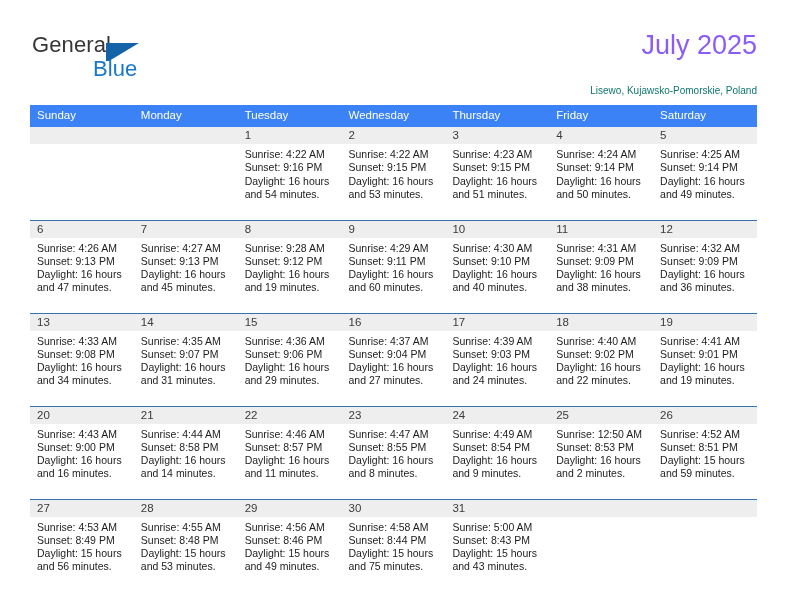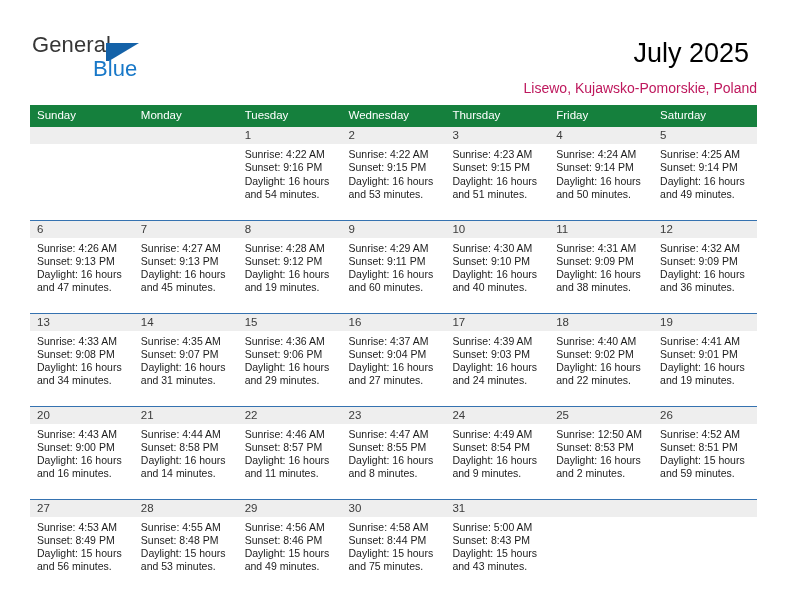--- a/index.html
+++ b/index.html
@@ -72,48 +72,48 @@
   }
 
   .title-block {
     position: absolute;
     right: 0;
     top: 0;
     text-align: right;
   }
   .cal-title {
     font-size: 27px;
-    color: #000000;
+    color: #8b5cf6;
     line-height: 34px;
     white-space: nowrap;
     font-weight: normal;
-    margin: 8px;
+    margin: 0;
   }
   .cal-subtitle {
-    font-size: 14px;
-    color: #be185d;
+    font-size: 10px;
+    color: #0f766e;
     line-height: 20px;
     white-space: nowrap;
-    margin-top: 7px;
+    margin-top: 19px;
   }
 
   
   .calendar {
     position: absolute;
     left: 30px;
     top: 105px;
     width: 727px;
   }
   table.cal-table {
     width: 727px;
     border-collapse: collapse;
     table-layout: fixed;
   }
   table.cal-table th {
-    background: #15803d;
+    background: #3b82f6;
     color: #ffffff;
     font-size: 11.5px;
     font-weight: normal;
     text-align: left;
     padding: 4px 0 5px 7px;
     height: 20px;
     line-height: 13px;
   }
   td.daycell {
     vertical-align: top;
@@ -243,21 +243,21 @@
               <div class="cell-body">
                 <div>Sunrise: 4:27 AM</div>
                 <div>Sunset: 9:13 PM</div>
                 <div>Daylight: 16 hours</div>
                 <div>and 45 minutes.</div>
               </div>
             </td>
             <td class="daycell">
               <div class="daynum-band">8</div>
               <div class="cell-body">
-                <div>Sunrise: 4:28 AM</div>
+                <div>Sunrise: 9:28 AM</div>
                 <div>Sunset: 9:12 PM</div>
                 <div>Daylight: 16 hours</div>
                 <div>and 19 minutes.</div>
               </div>
             </td>
             <td class="daycell">
               <div class="daynum-band">9</div>
               <div class="cell-body">
                 <div>Sunrise: 4:29 AM</div>
                 <div>Sunset: 9:11 PM</div>

